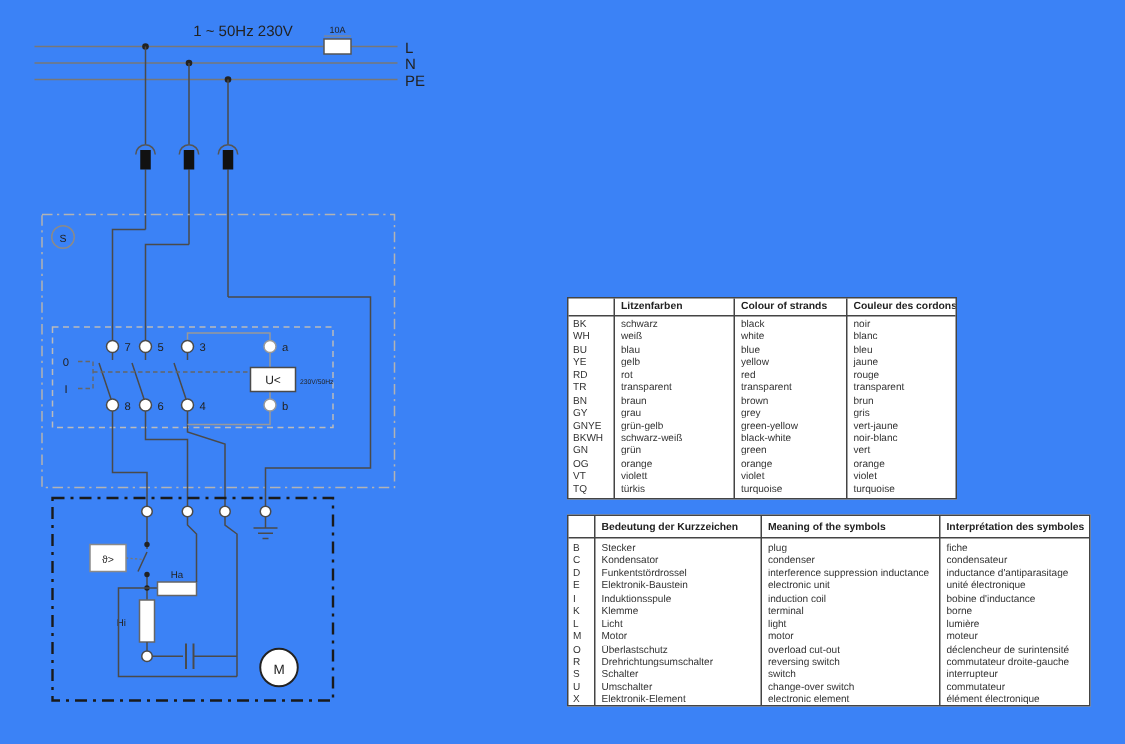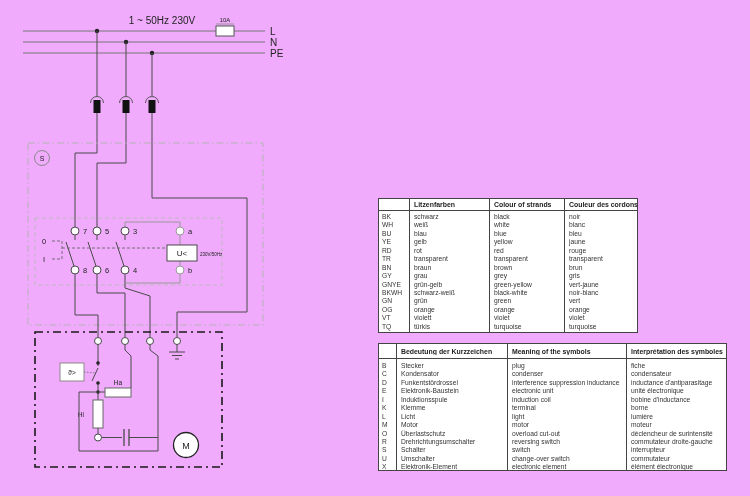--- a/index.html
+++ b/index.html
@@ -1,17 +1,17 @@
 <!DOCTYPE html>
 <html><head>
 <meta charset="utf-8">
 <style>
   html,body{margin:0;padding:0;background:#fff;width:750px;height:496px;
     font-family:"Liberation Sans",sans-serif;color:#222;overflow:hidden;}
-  #stage{position:relative;width:750px;height:496px;background:#f0abfc;}
+  #stage{position:relative;width:750px;height:496px;background:#3b82f6;}
   #diagram{position:absolute;left:0;top:0;}
   svg text{font-family:"Liberation Sans",sans-serif;fill:#222;}
 
   .tbl{position:absolute;border:1px solid #444;background:#fff;box-sizing:border-box;}
   #color-table{left:378px;top:198px;width:260px;height:135px;}
   #symbol-table{left:378px;top:343px;width:349px;height:128px;}
   .vline{position:absolute;top:0;bottom:0;width:1px;background:#444;}
   .thead{display:grid;border-bottom:1px solid #444;align-items:center;
     font-weight:bold;font-size:6.9px;}
   .tbody{font-size:6.7px;color:#333;}

